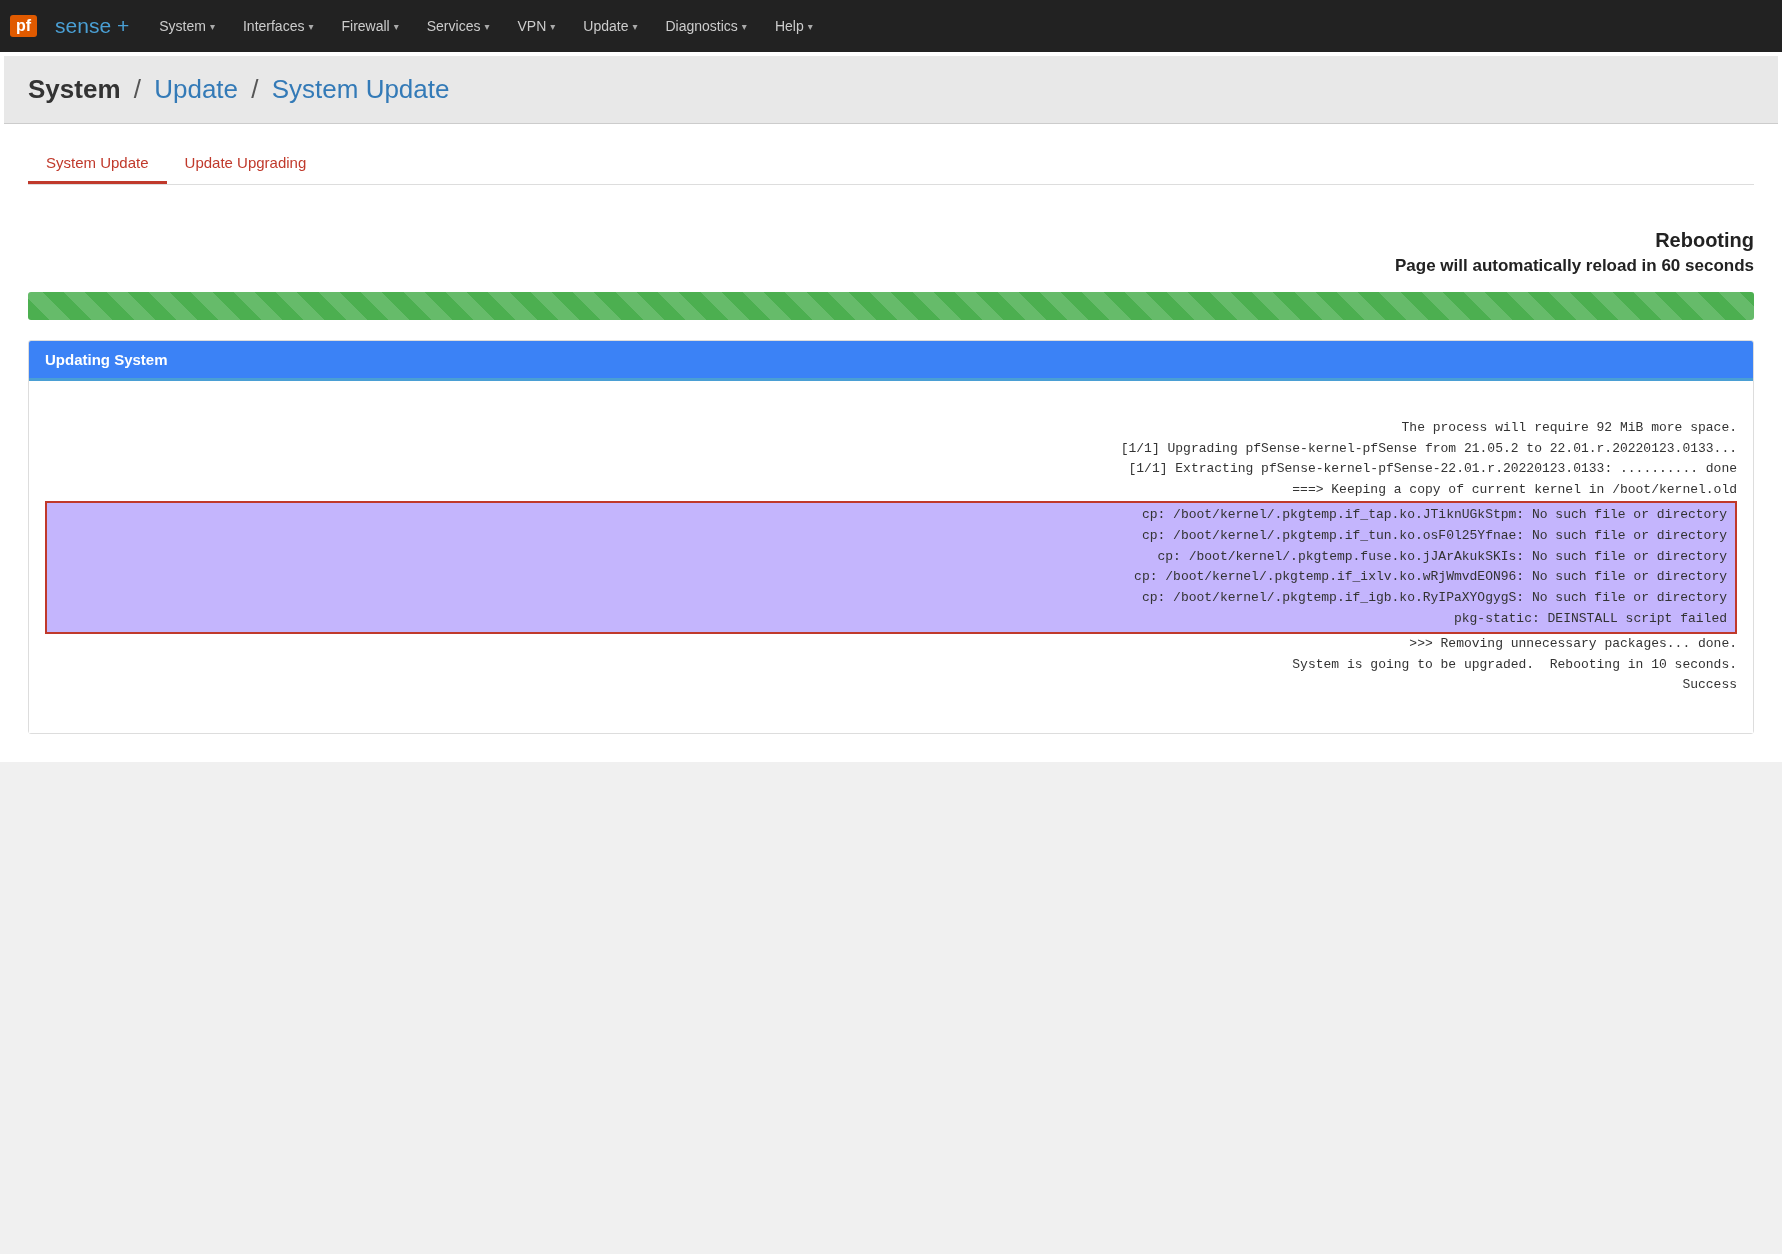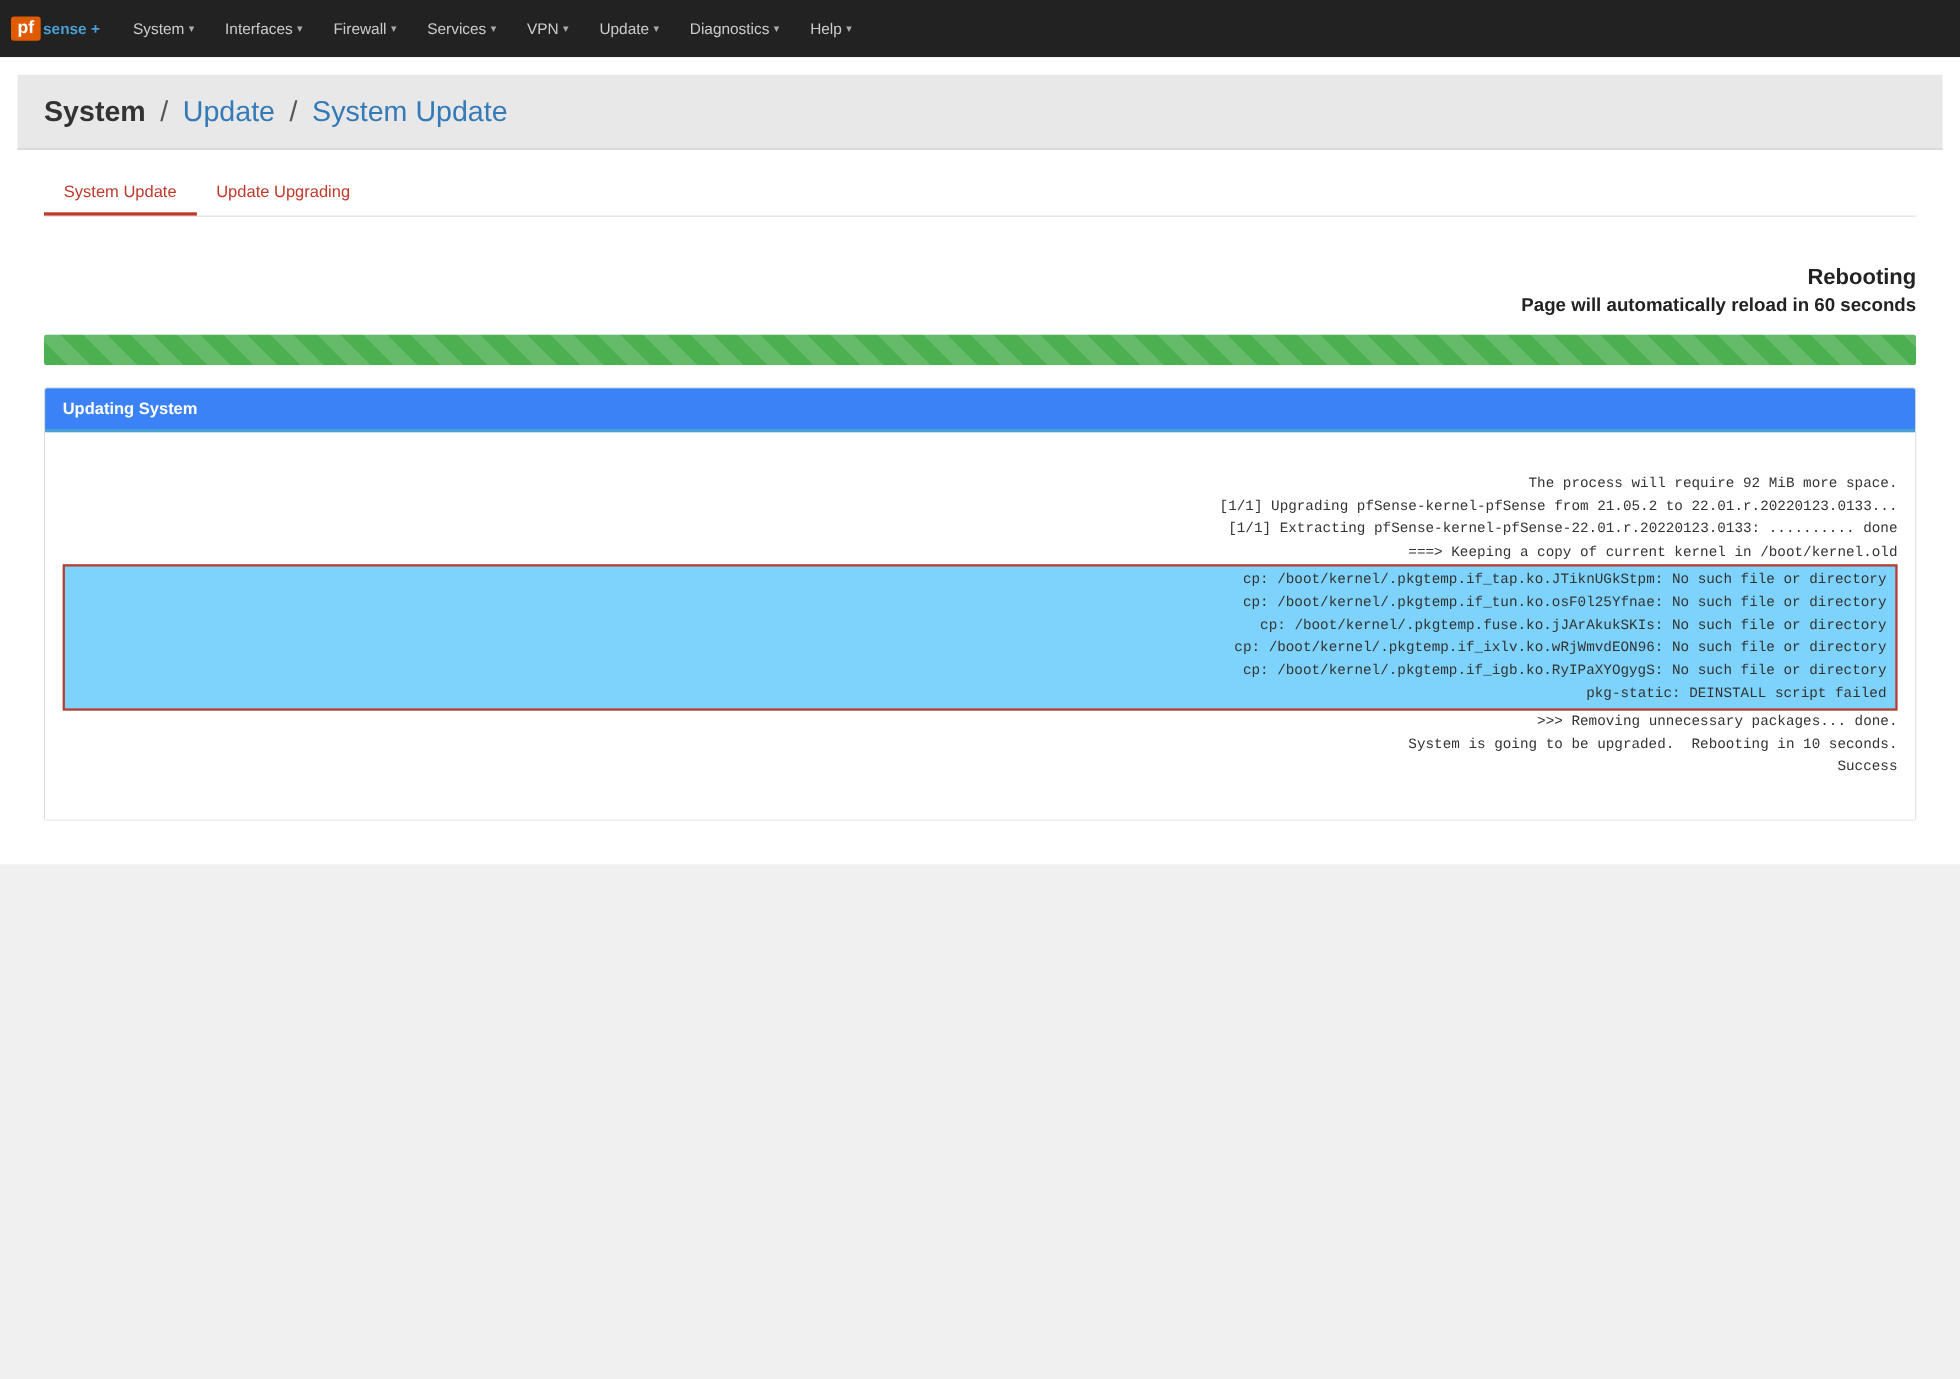--- a/index.html
+++ b/index.html
@@ -23,22 +23,23 @@
       background: #e05a00;
       color: white;
       font-weight: bold;
       font-size: 16px;
       padding: 2px 6px;
       border-radius: 3px;
       margin-right: 2px;
     }
     .pf-plus {
       color: #4a9fd4;
-      font-weight: bold;
-      font-size: 14px;
+      font-weight: normal;
+      font-size: 21px;
+      margin-left: 16px;
     }
     .nav-item {
       color: #ccc;
       padding: 0 14px;
       height: 52px;
       display: flex;
       align-items: center;
       cursor: pointer;
       font-size: 14px;
       white-space: nowrap;
@@ -46,21 +47,21 @@
     }
     .nav-arrow {
       font-size: 10px;
       color: #aaa;
     }
 
     
     .page-wrapper {
       background: white;
       margin: 0;
-      padding: 16px;
+      padding: 4px;
     }
 
     
     .breadcrumb-bar {
       background: #e8e8e8;
       padding: 18px 24px;
       border-bottom: 1px solid #ccc;
     }
     .breadcrumb-bar h1 {
       font-size: 26px;
@@ -250,21 +251,21 @@
     </div>
 
     <div class="panel">
       <div class="panel-header">Updating System</div>
       <div class="panel-body">
         <div class="console-output">
           <span id="console-before">The process will require 92 MiB more space.
 [1/1] Upgrading pfSense-kernel-pfSense from 21.05.2 to 22.01.r.20220123.0133...
 [1/1] Extracting pfSense-kernel-pfSense-22.01.r.20220123.0133: .......... done
 ===&gt; Keeping a copy of current kernel in /boot/kernel.old
-</span><span id="console-error"><span style="display: inline-block; border: 2px solid rgb(192, 57, 43); padding: 2px 8px; width: 100%; background-color: #7dd3fc;">cp: /boot/kernel/.pkgtemp.if_tap.ko.JTiknUGkStpm: No such file or directory
+</span><span id="console-error"><span style="display: inline-block; border: 2px solid rgb(192, 57, 43); padding: 2px 8px; width: 100%; background-color: #c4b5fd;">cp: /boot/kernel/.pkgtemp.if_tap.ko.JTiknUGkStpm: No such file or directory
 cp: /boot/kernel/.pkgtemp.if_tun.ko.osF0l25Yfnae: No such file or directory
 cp: /boot/kernel/.pkgtemp.fuse.ko.jJArAkukSKIs: No such file or directory
 cp: /boot/kernel/.pkgtemp.if_ixlv.ko.wRjWmvdEON96: No such file or directory
 cp: /boot/kernel/.pkgtemp.if_igb.ko.RyIPaXYOgygS: No such file or directory
 pkg-static: DEINSTALL script failed</span></span><span id="console-after">
 &gt;&gt;&gt; Removing unnecessary packages... done.
 System is going to be upgraded.  Rebooting in 10 seconds.
 Success</span>
         </div>
       </div>

